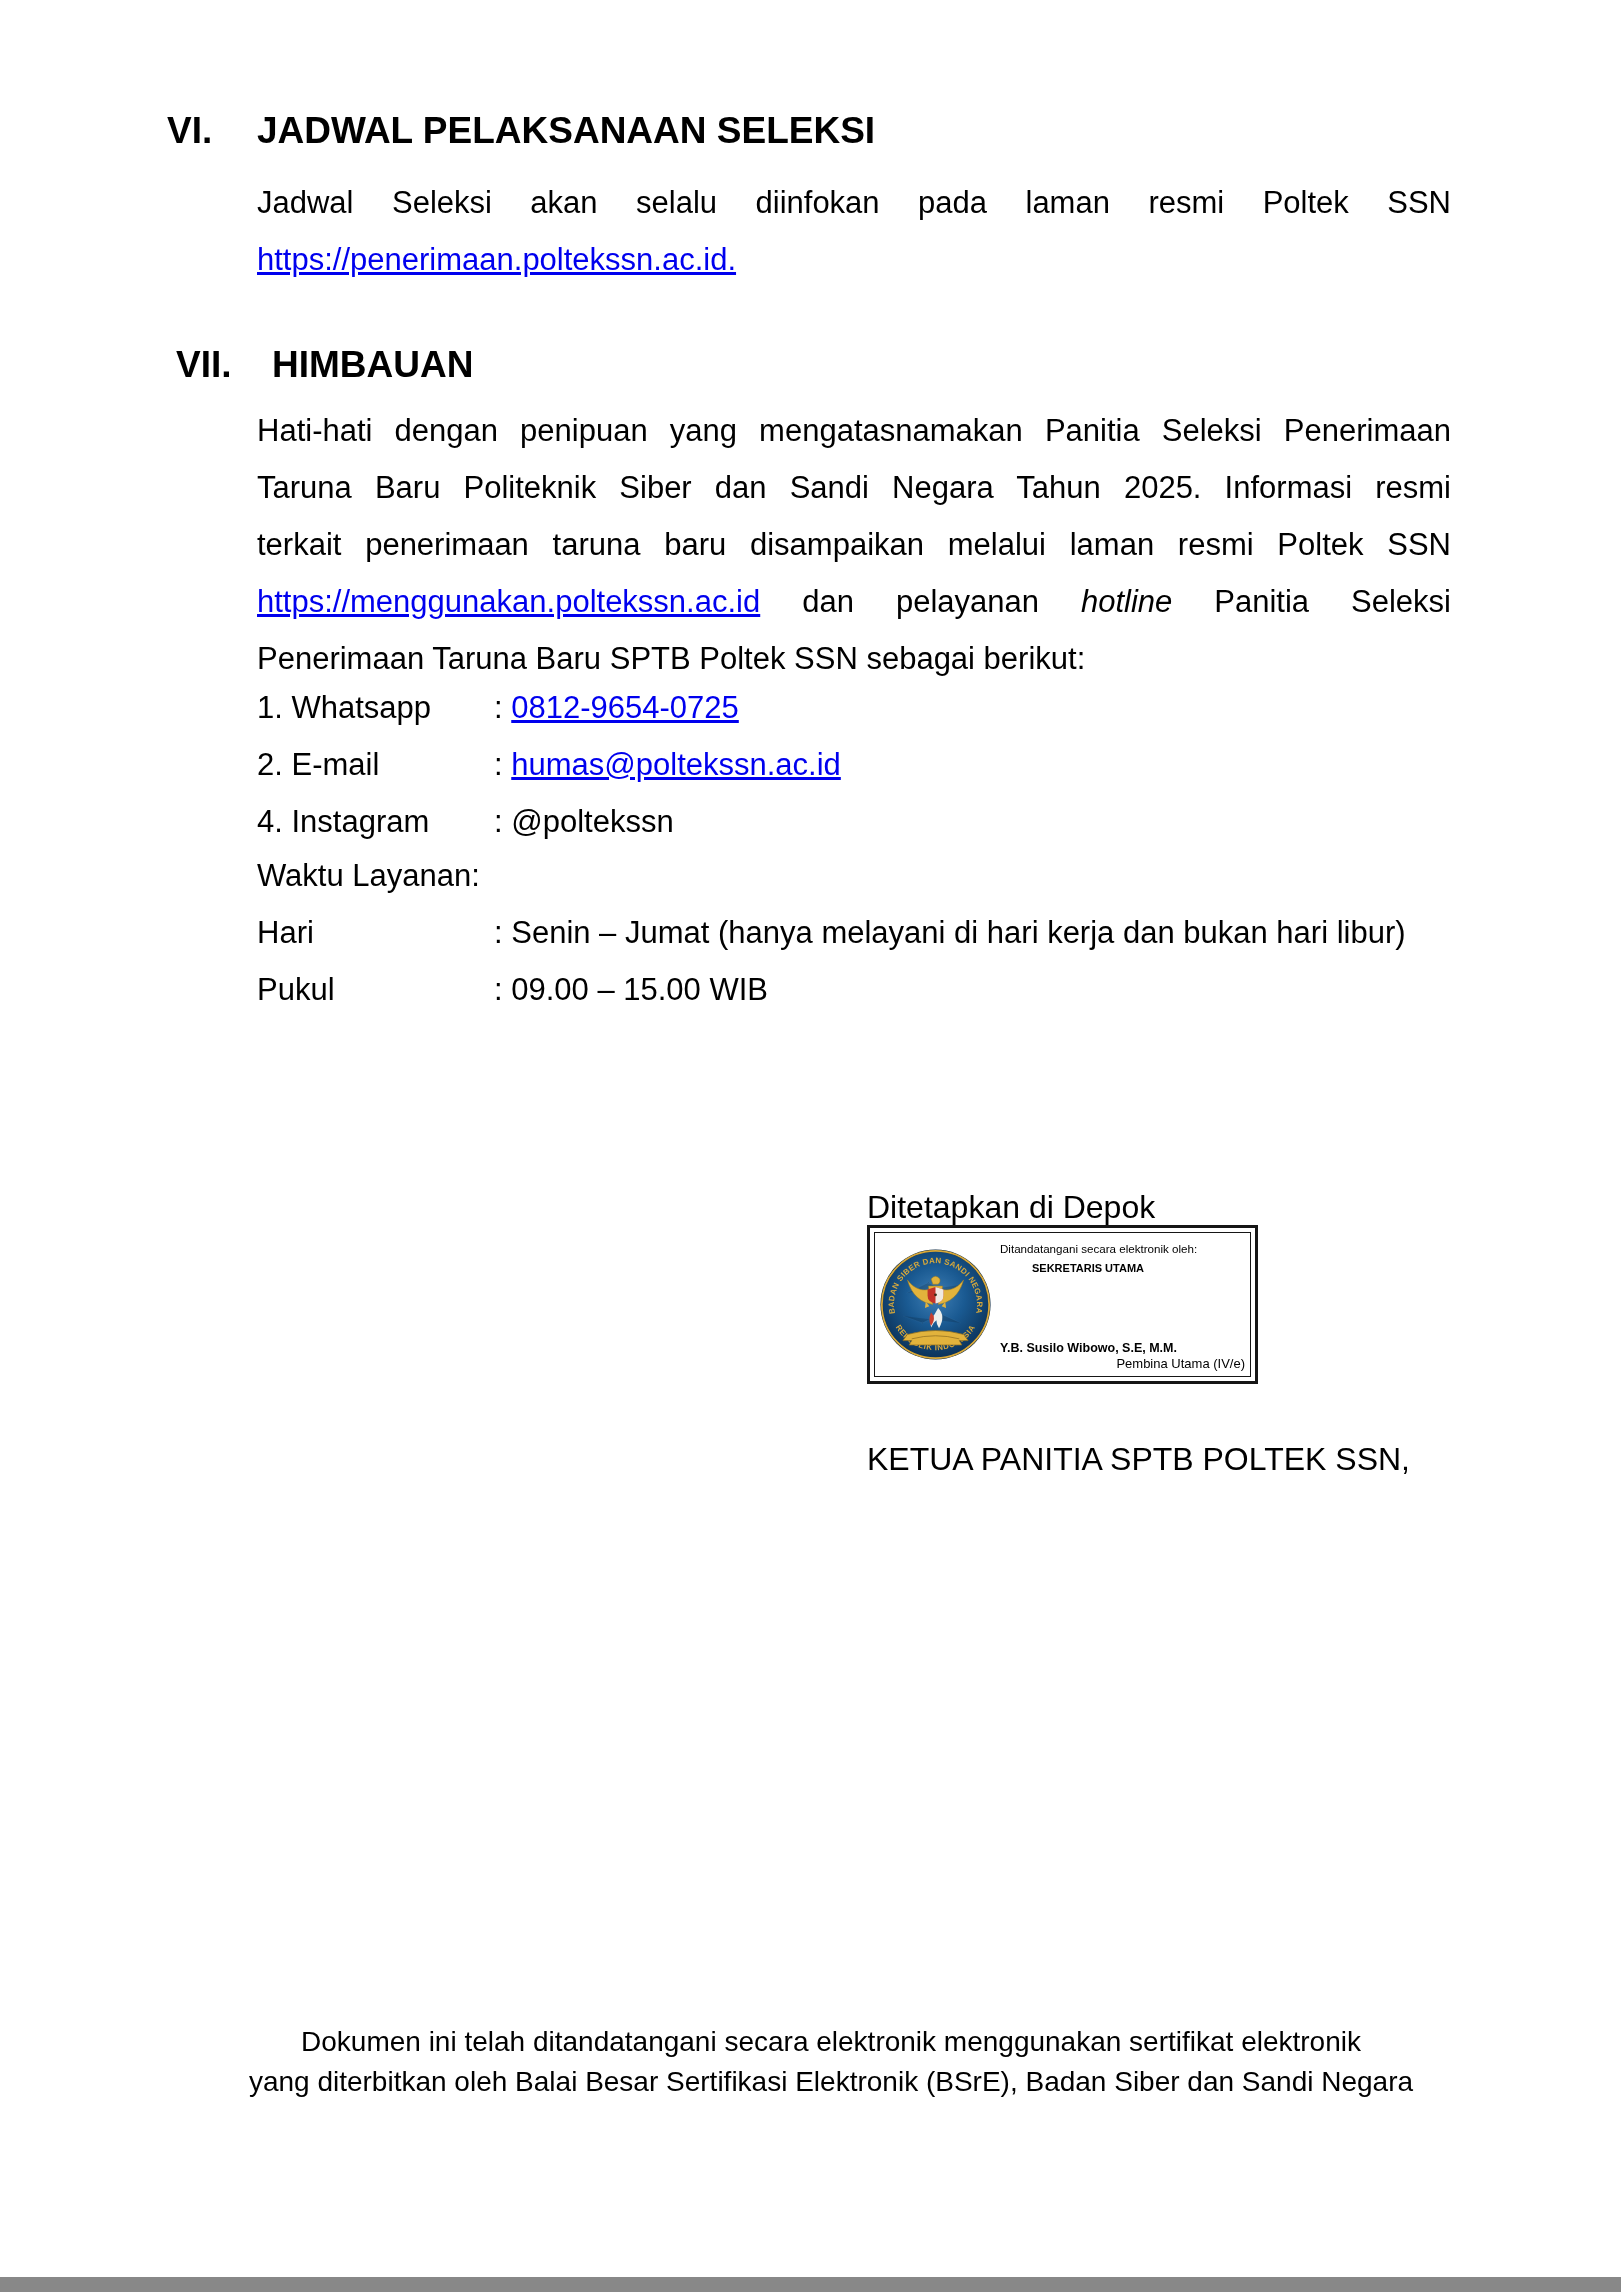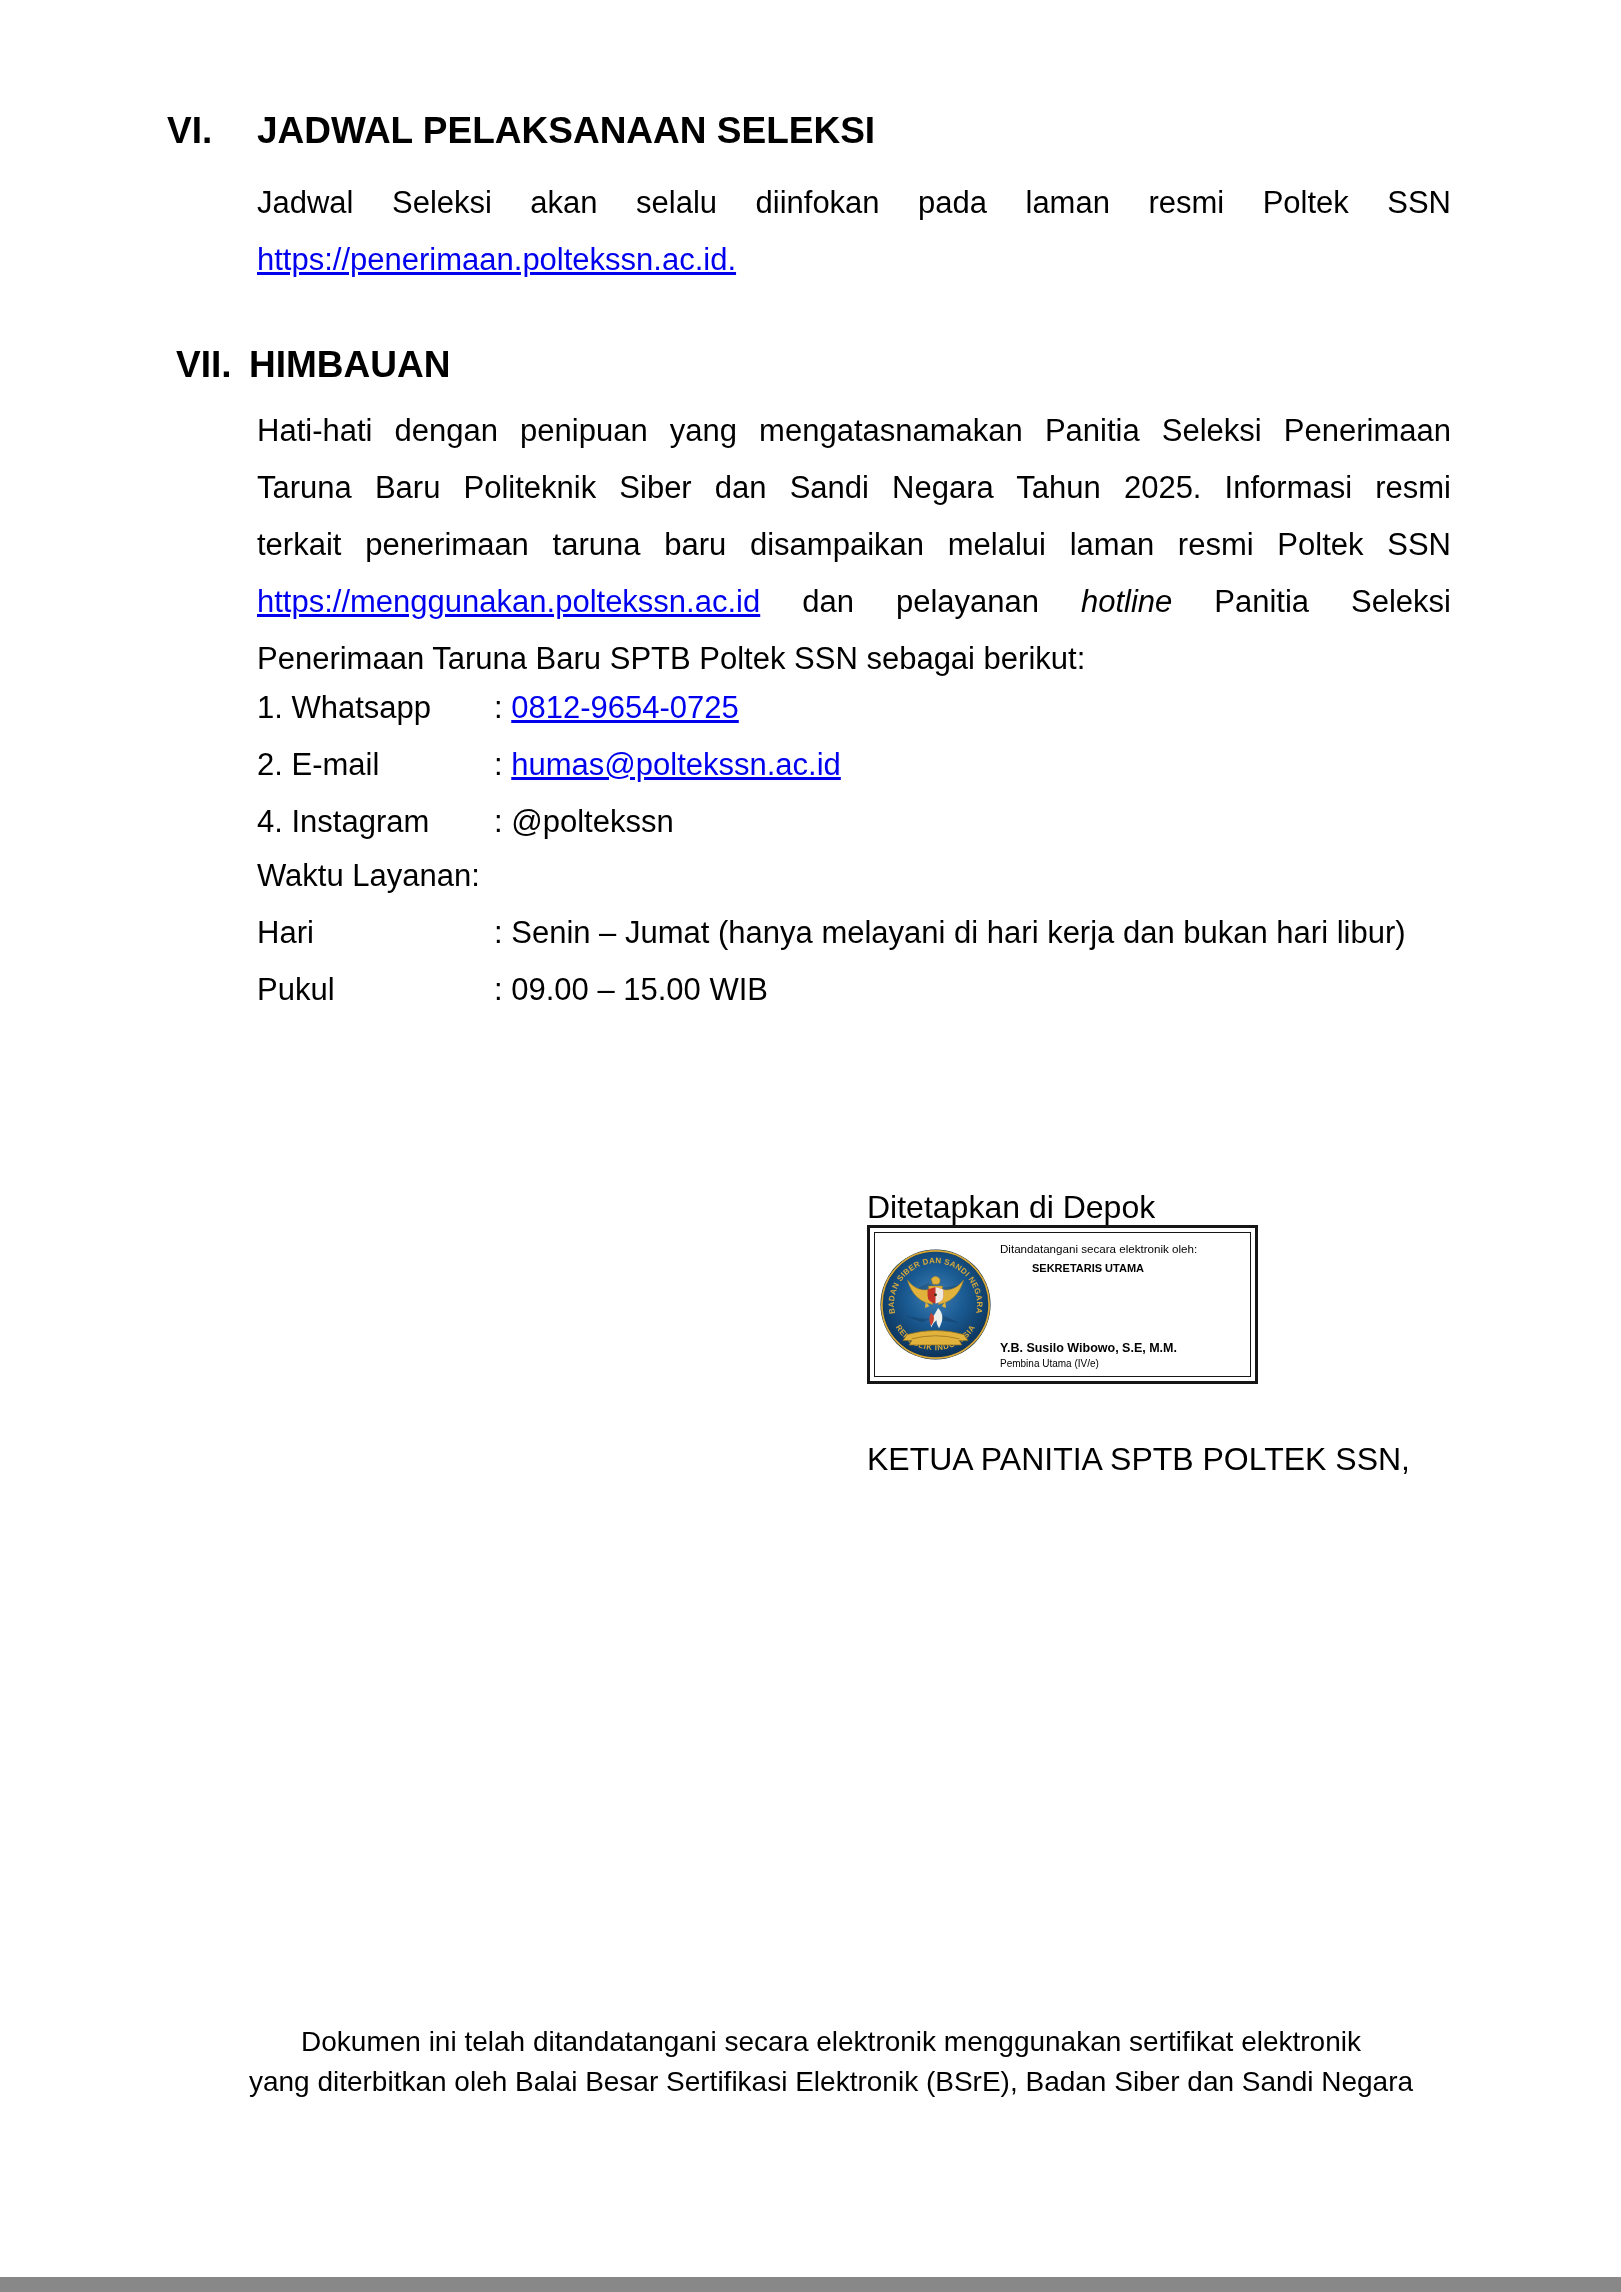--- a/index.html
+++ b/index.html
@@ -49,21 +49,21 @@
   }
   .seal { width:111px; height:111px; margin-left:5.4px; flex:none; }
   .stamp-text {
     display:flex; flex-direction:column; margin-left:9px; flex:1;
     height:100%; box-sizing:border-box; padding:9.9px 5.4px 5.4px 0;
   }
   .st-l1   { font-size:11.6px; line-height:14.3px; }
   .st-role { font-size:11px; line-height:14.3px; font-weight:bold; margin-top:4.5px;margin-left:32px; }
   .st-spacer { flex:1; }
   .st-name { font-size:12.5px; line-height:15px; font-weight:bold; }
-  .st-rank { font-size:10px; line-height:15px; }
+  .st-rank { font-size:13px; line-height:15px;text-align:right; }
 
   
   .footer {
     position:absolute; left:40px; top:2022px; width:1582px;
     text-align:center; font-size:28px; line-height:40px;
   }
 </style>
 </head>
 <body>
 
@@ -71,21 +71,21 @@
 
   <span class="h-roman" style="left:167px; top:110px;">VI.</span>
   <span class="h-title" style="left:257px; top:110px;">JADWAL PELAKSANAAN SELEKSI</span>
 
   <div class="para" style="top:174px;">
     <div class="pline stretch">Jadwal Seleksi akan selalu diinfokan pada laman resmi Poltek SSN</div>
     <div class="pline"><a class="link">https://penerimaan.poltekssn.ac.id.</a></div>
   </div>
 
   <span class="h-roman" style="left:176px; top:344px;">VII.</span>
-  <span class="h-title" style="left:249px; top:344px;">HIMBAUAN</span>
+  <span class="h-title" style="left:272px; top:344px;">HIMBAUAN</span>
 
   <div class="para" style="top:402px;">
     <div class="pline stretch">Hati-hati dengan penipuan yang mengatasnamakan Panitia Seleksi Penerimaan</div>
     <div class="pline stretch">Taruna Baru Politeknik Siber dan Sandi Negara Tahun 2025. Informasi resmi</div>
     <div class="pline stretch">terkait penerimaan taruna baru disampaikan melalui laman resmi Poltek SSN</div>
     <div class="pline stretch">
       <a class="link">https://menggunakan.poltekssn.ac.id</a>
       <span>dan pelayanan</span>
       <em>hotline</em>
       <span>Panitia Seleksi</span>

